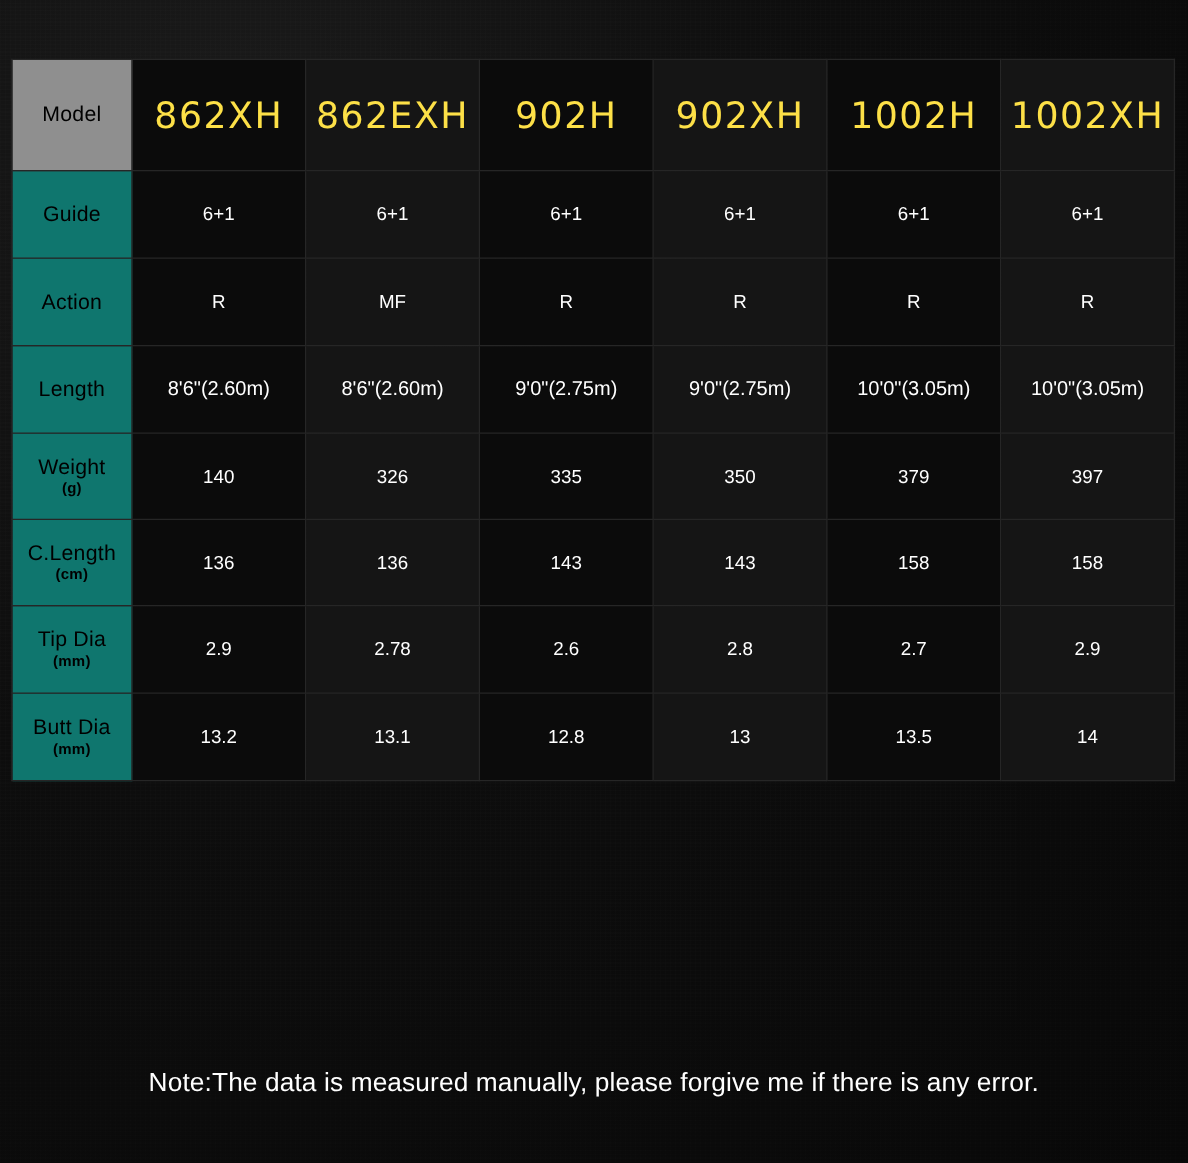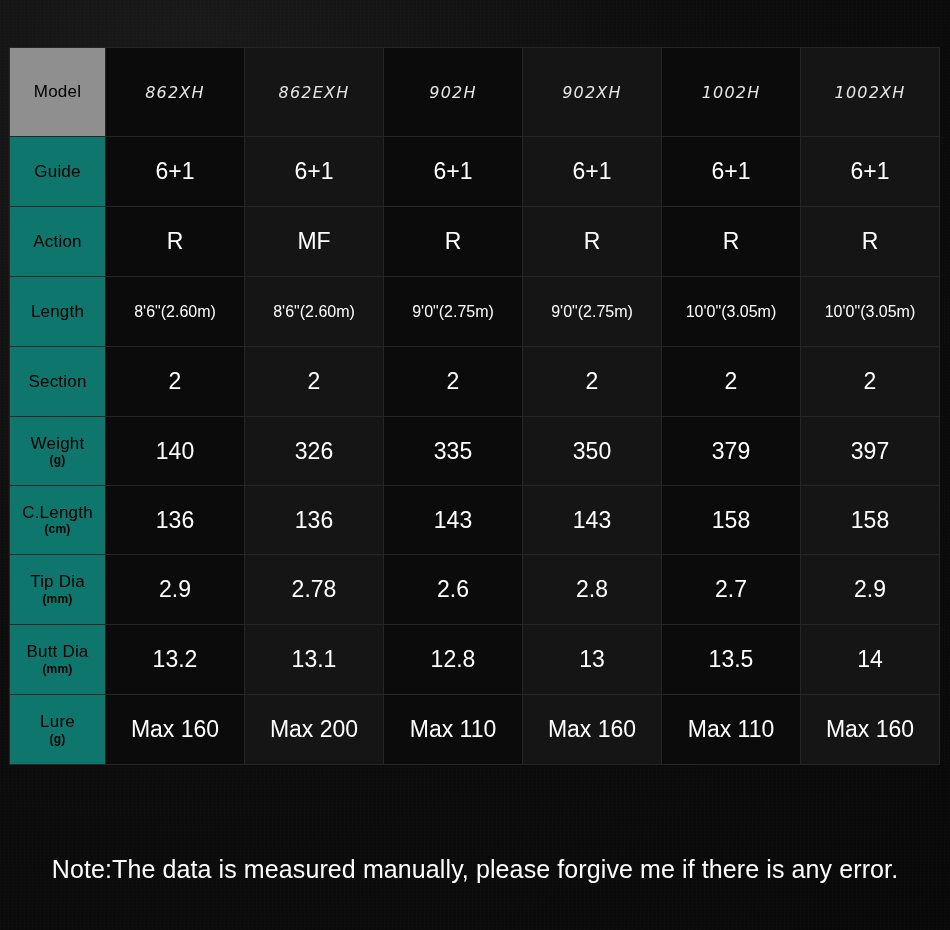--- a/index.html
+++ b/index.html
@@ -66,34 +66,33 @@
     display: block;
     font-size: 12px;
     font-weight: bold;
     margin-top: 1px;
   }
   td.row-label.first {
     background: #8f8f8f;
   }
   td.model-head {
     background: #0b0b0b;
-    color: #e5e5e5;
-    font-size: 16px;
+    color: #fde047;
+    font-size: 29px;
     font-weight: bold;
     letter-spacing: 1.2px;
     font-family: "DejaVu Sans", sans-serif;
-    font-style: italic;
   }
   td.model-head.alt {
     background: #151515;
   }
   td.cell {
     background: #0b0b0b;
     color: #ffffff;
-    font-size: 23px;
+    font-size: 15px;
   }
   td.cell.alt {
     background: #151515;
   }
   tr.r1 { height: 70px; }
   tr.r2 { height: 70px; }
   tr.r3 { height: 70px; }
   tr.r4 { height: 70px; }
   tr.r5 { height: 69px; }
   tr.r6 { height: 69px; }
@@ -102,21 +101,21 @@
   tr.r9 { height: 70px; }
   tr.r10 { height: 55px; }
   td.cell.small { font-size: 16px; }
   .note {
     position: absolute;
     left: 0;
     right: 0;
     top: 855px;
     text-align: center;
     color: #ffffff;
-    font-size: 25px;
+    font-size: 21px;
     letter-spacing: .1px;
   }
 </style>
 </head>
 <body>
 
 <div class="page-bg"></div>
 
 <div class="wrap">
 
@@ -172,31 +171,20 @@
           <span>Length</span>
         </td>
         <td class="cell small">8'6"(2.60m)</td>
         <td class="cell small alt">8'6"(2.60m)</td>
         <td class="cell small">9'0"(2.75m)</td>
         <td class="cell small alt">9'0"(2.75m)</td>
         <td class="cell small">10'0"(3.05m)</td>
         <td class="cell small alt">10'0"(3.05m)</td>
       </tr>
 
-      <tr class="r4">
-        <td class="row-label">
-          <span>Section</span>
-        </td>
-        <td class="cell">2</td>
-        <td class="cell alt">2</td>
-        <td class="cell">2</td>
-        <td class="cell alt">2</td>
-        <td class="cell">2</td>
-        <td class="cell alt">2</td>
-      </tr>
 
       <tr class="r5">
         <td class="row-label">
           <span>Weight</span>
           <span class="unit">(g)</span>
         </td>
         <td class="cell">140</td>
         <td class="cell alt">326</td>
         <td class="cell">335</td>
         <td class="cell alt">350</td>
@@ -236,31 +224,19 @@
           <span class="unit">(mm)</span>
         </td>
         <td class="cell">13.2</td>
         <td class="cell alt">13.1</td>
         <td class="cell">12.8</td>
         <td class="cell alt">13</td>
         <td class="cell">13.5</td>
         <td class="cell alt">14</td>
       </tr>
 
-      <tr class="r9">
-        <td class="row-label">
-          <span>Lure</span>
-          <span class="unit">(g)</span>
-        </td>
-        <td class="cell">Max 160</td>
-        <td class="cell alt">Max 200</td>
-        <td class="cell">Max 110</td>
-        <td class="cell alt">Max 160</td>
-        <td class="cell">Max 110</td>
-        <td class="cell alt">Max 160</td>
-      </tr>
 
     </tbody>
   </table>
 
   <div class="note">Note:The data is measured manually, please forgive me if there is any error.</div>
 
 </div>
 
 </body></html>

